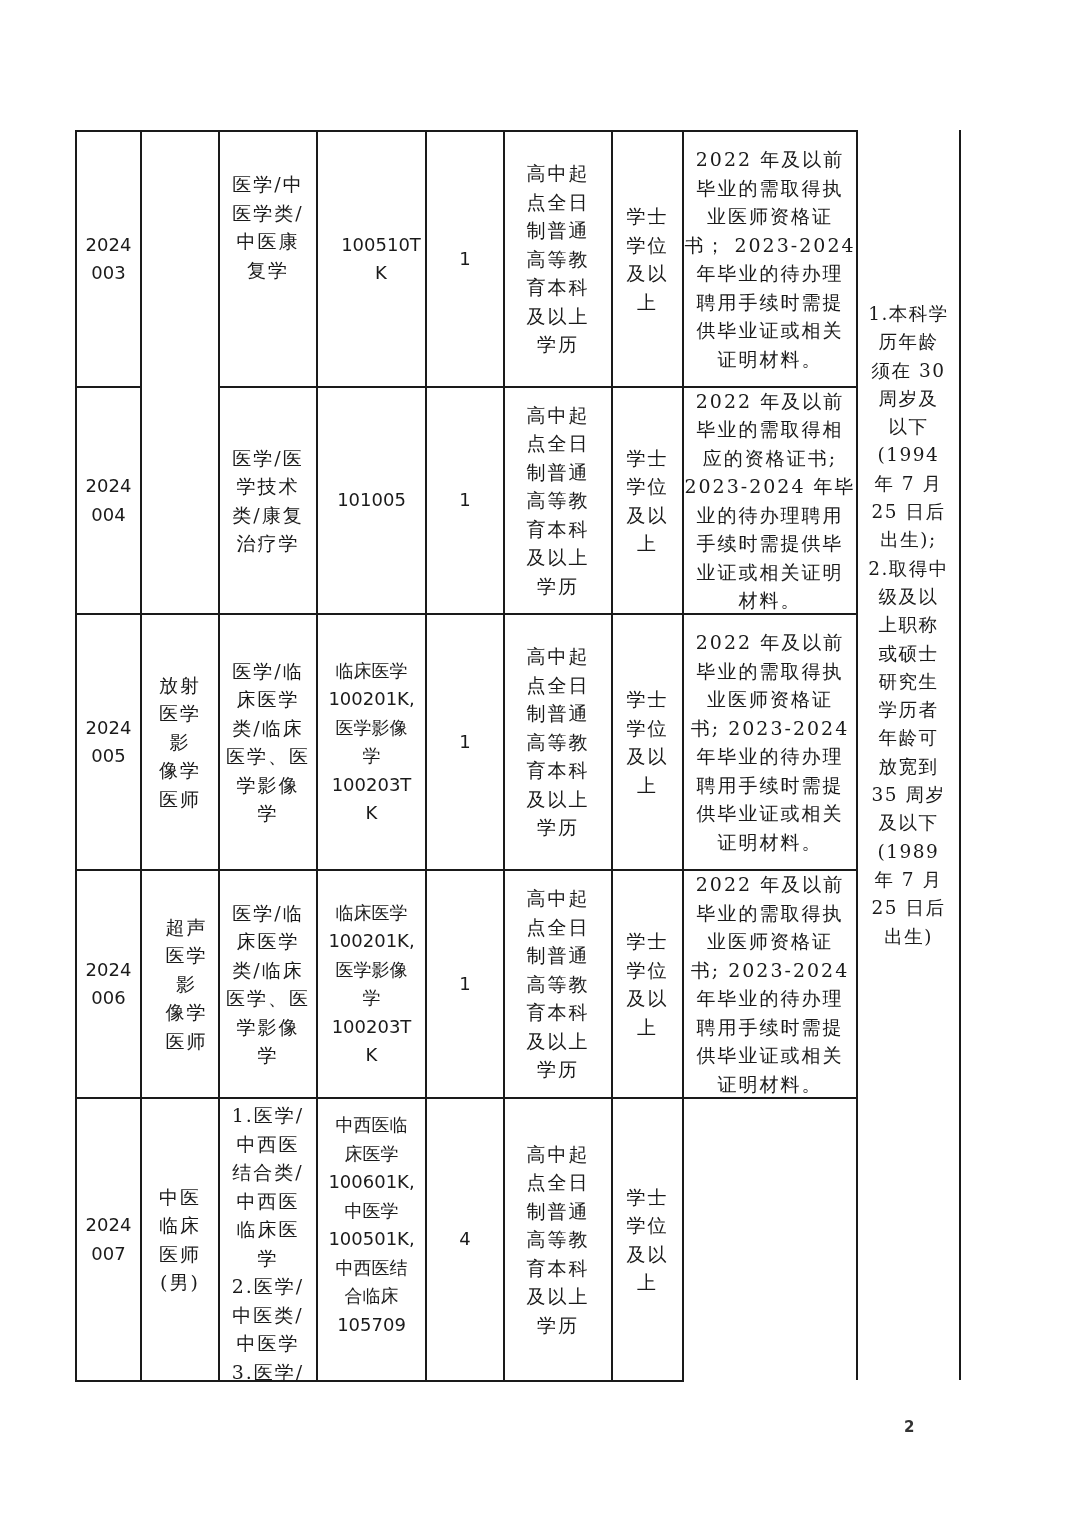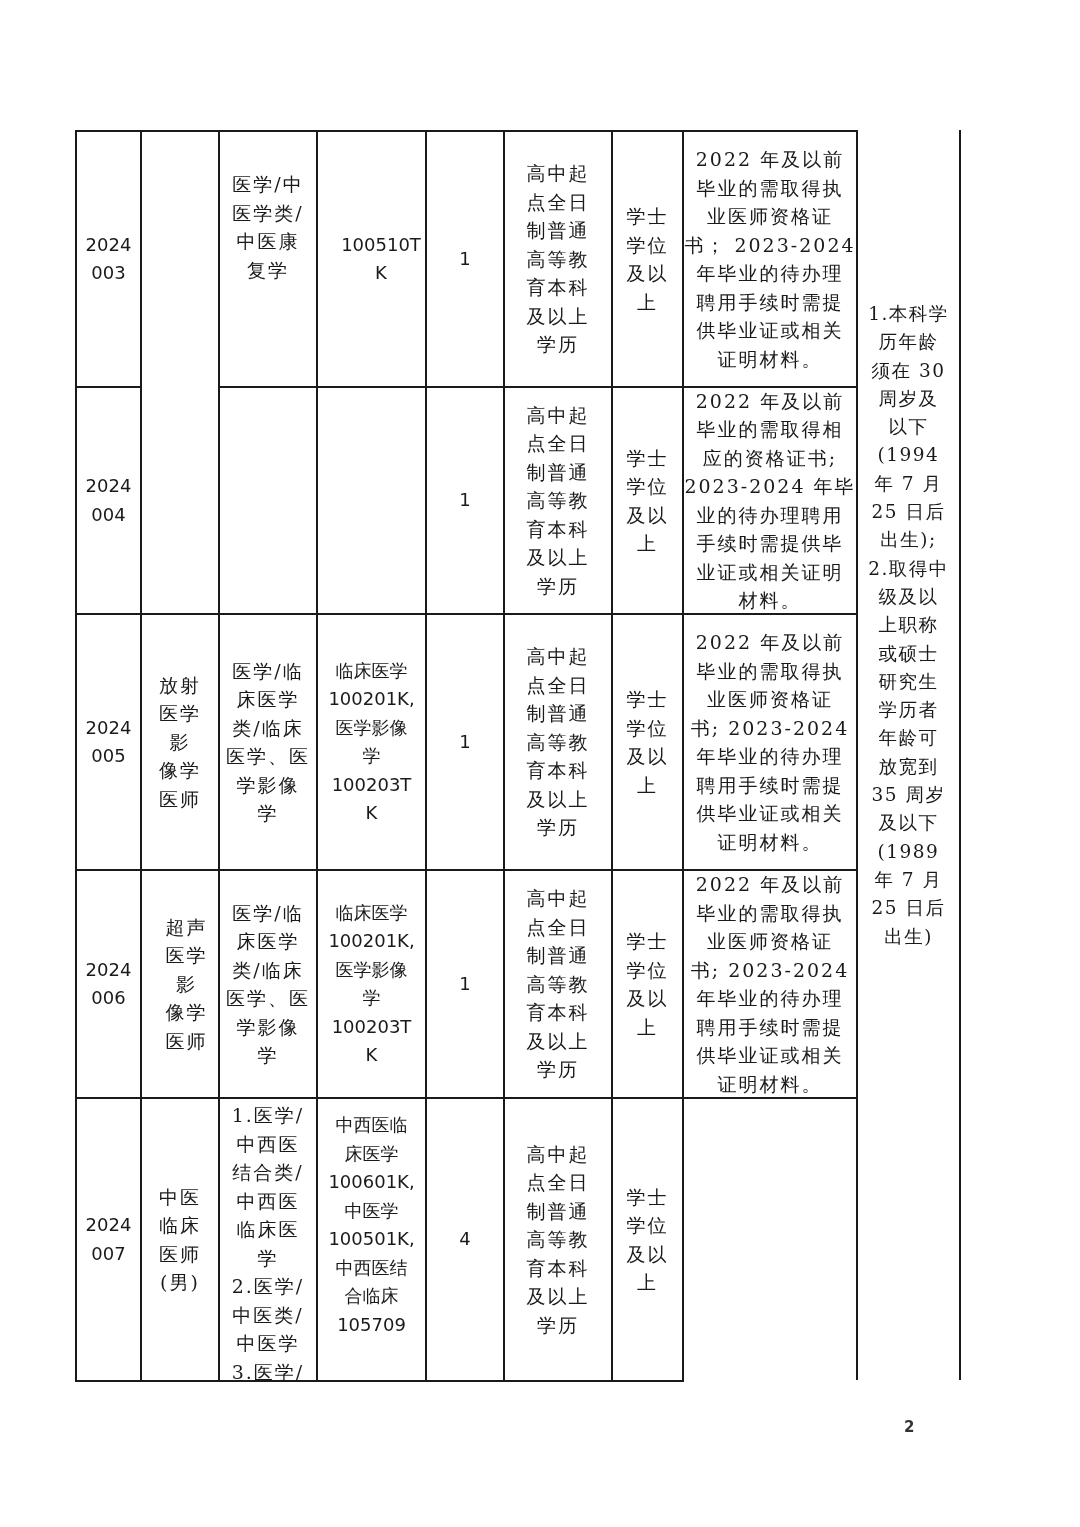--- a/index.html
+++ b/index.html
@@ -87,20 +87,29 @@
 年毕业的待办理
 聘用手续时需提
 供毕业证或相关
 证明材料。</span>
     </div>
 
   <div class="cell" style="left:77px;top:388px;width:63px;height:225px;">
     <span class="txt num">2024
 004</span>
     </div>
+  <div class="cell" style="left:220px;top:388px;width:96px;height:225px;">
+    <span class="txt">医学/医
+学技术
+类/康复
+治疗学</span>
+    </div>
+  <div class="cell" style="left:318px;top:388px;width:107px;height:225px;">
+    <span class="txt num">101005</span>
+    </div>
   <div class="cell" style="left:427px;top:388px;width:76px;height:225px;">
     <span class="txt num">1</span>
     </div>
   <div class="cell" style="left:505px;top:388px;width:106px;height:225px;">
     <span class="txt">高中起
 点全日
 制普通
 高等教
 育本科
 及以上

